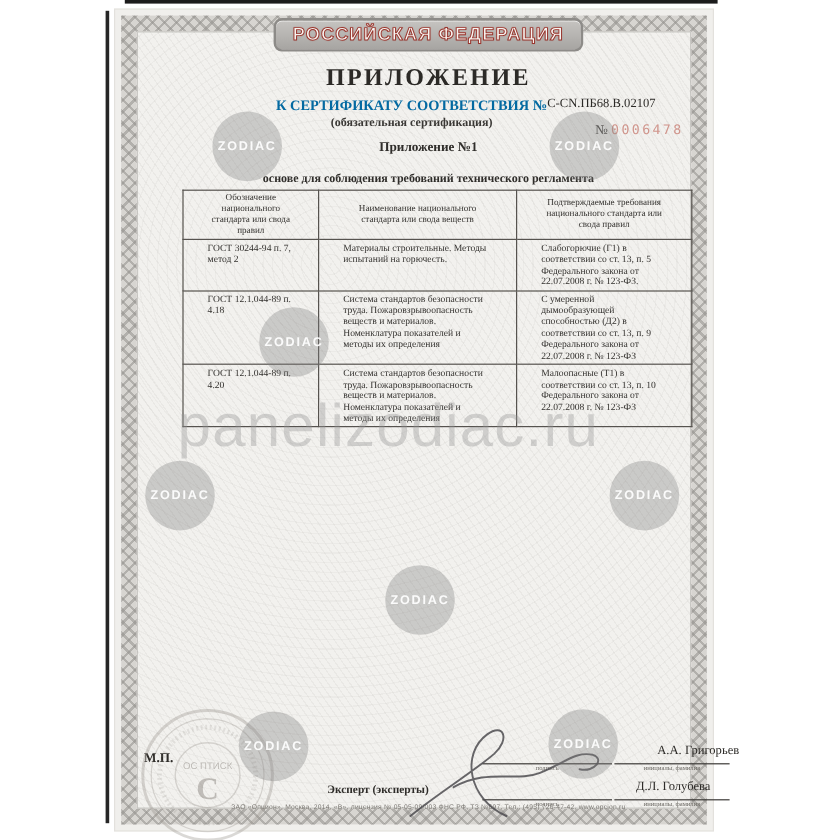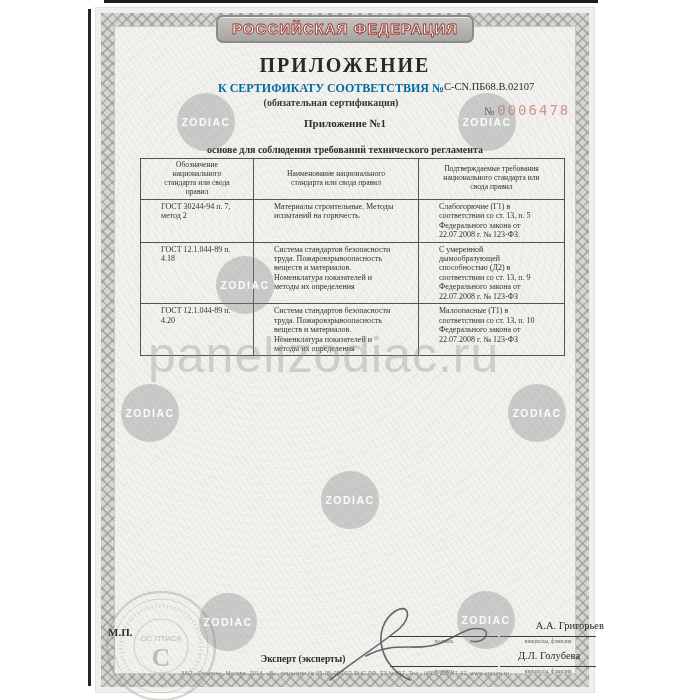--- a/index.html
+++ b/index.html
@@ -17,35 +17,35 @@
     background-image:
       repeating-linear-gradient(45deg, rgba(148,146,142,.55) 0 2px, transparent 2px 7px),
       repeating-linear-gradient(-45deg, rgba(148,146,142,.55) 0 2px, transparent 2px 7px);}
   .paper{position:absolute;left:18px;top:18px;right:18px;bottom:18px;
     background-color:#f2f1ee;
     background-image:
       repeating-linear-gradient(55deg, rgba(208,206,202,.25) 0 1px, transparent 1px 5px),
       repeating-radial-gradient(circle at 35% 30%, rgba(205,203,199,.18) 0 1px, transparent 1px 8px);
     box-shadow:inset 0 0 0 1px rgba(170,168,164,.55);}
 
-  .content{position:absolute;left:0;top:0;width:498px;height:620px;z-index:2;}
+  .content{position:absolute;left:12px;top:0;width:498px;height:620px;z-index:2;}
 
   
   .banner{position:absolute;left:50%;top:7px;transform:translateX(-50%);
     background:linear-gradient(#c6c4c1,#a7a5a2);border:2px solid #8d8b88;border-radius:7px;
     padding:3px 14px;box-shadow:inset 0 1px 0 rgba(255,255,255,.7);}
   .banner span{font-family:"Liberation Sans",sans-serif;font-weight:bold;font-size:15px;letter-spacing:1px;
     color:#f6f4f1;-webkit-text-stroke:0.8px #99362e;text-shadow:0 0 1px #99362e;white-space:nowrap;}
 
   .title{position:absolute;top:46px;left:0;width:100%;text-align:center;font-weight:bold;font-size:20px;letter-spacing:2px;color:#2c2a27;}
   .subtitle{position:absolute;top:73px;left:55px;width:360px;text-align:center;font-weight:bold;font-size:12px;color:#0369a1;}
   .cert-type{position:absolute;top:89px;left:55px;width:360px;text-align:center;font-weight:bold;font-size:10px;color:#3a3835;}
   .cert-number{position:absolute;top:73px;left:348px;width:150px;font-size:10.5px;color:#2c2a27;}
   .serial{position:absolute;top:94px;left:388px;font-size:11px;color:#4a4845;}
-  .serial .digits{font-family:"DejaVu Sans Mono",monospace;font-size:14px;letter-spacing:2px;color:#d0958c;}
+  .serial .digits{font-family:"DejaVu Sans Mono",monospace;font-size:11px;letter-spacing:2px;color:#d0958c;}
 
   .annex-title{position:absolute;top:109px;left:0;width:100%;text-align:center;font-weight:bold;font-size:11px;}
   .annex-desc{position:absolute;top:122px;left:0;width:100%;text-align:center;font-weight:bold;font-size:10px;line-height:1.3;}
 
   
   table.std{position:absolute;top:150px;left:44px;width:424px;border-collapse:collapse;table-layout:fixed;}
   table.std td,table.std th{border:1px solid #56534f;font-weight:normal;font-size:8px;line-height:1.18;padding:2px 20px;vertical-align:top;color:#33312e;}
   table.std th{text-align:center;vertical-align:middle;font-size:7.6px;height:28px;}
   col.c1{width:113px;} col.c2{width:165px;} col.c3{width:146px;}
   tr.r1 td{height:30px;} tr.r2 td{height:34px;} tr.r3 td{height:38px;} tr.r4 td{height:38px;}
@@ -102,21 +102,21 @@
 
       <table class="std">
         <colgroup>
             <col class="c1">
             <col class="c2">
             <col class="c3">
           </colgroup>
         <tbody>
             <tr>
           <th>Обозначение национального стандарта или свода правил</th>
-          <th>Наименование национального стандарта или свода правил</th>
+          <th>Наименование национального стандарта или свода веществ</th>
           <th>Подтверждаемые требования национального стандарта или свода правил</th>
         </tr>
         <tr class="r1">
           <td>ГОСТ 30244-94 п. 7, метод 2</td>
           <td>Материалы строительные. Методы испытаний на горючесть.</td>
           <td>Слабогорючие (Г1) в соответствии со ст. 13, п. 5 Федерального закона от 22.07.2008 г. № 123-ФЗ.</td>
         </tr>
         <tr class="r3">
           <td>ГОСТ 12.1.044-89 п. 4.18</td>
           <td>Система стандартов безопасности труда. Пожаровзрывоопасность веществ и материалов. Номенклатура показателей и методы их определения</td>

